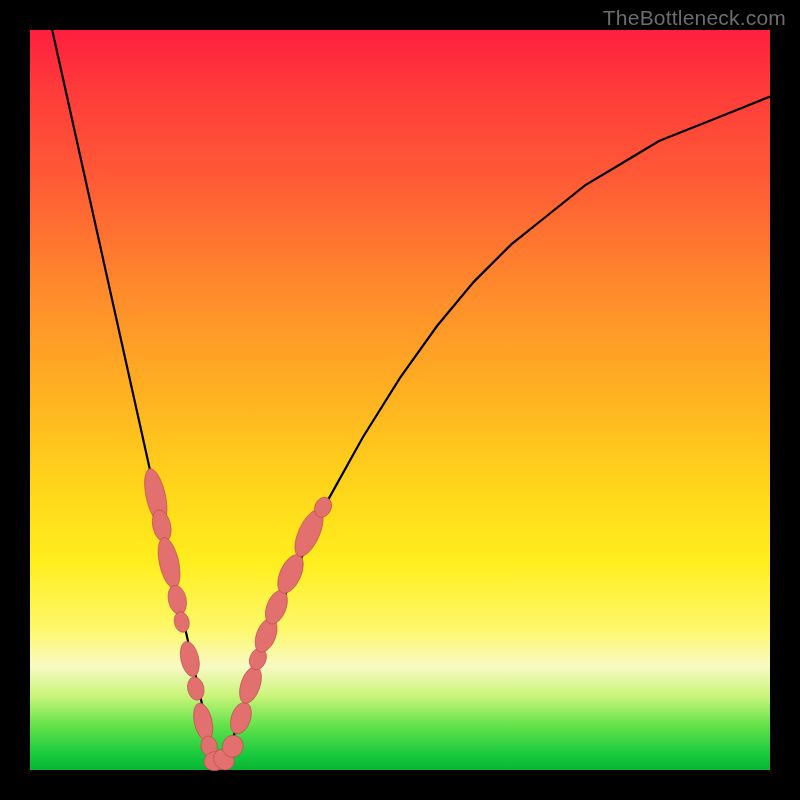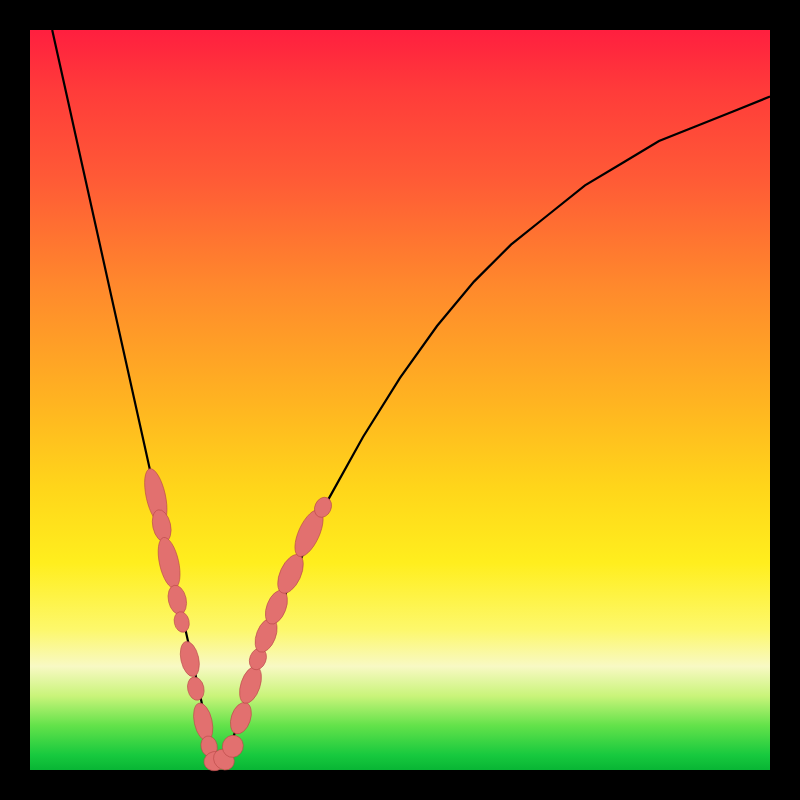--- a/index.html
+++ b/index.html
@@ -92,13 +92,14 @@
           <ellipse class="bead" cx="220.5" cy="654.9" rx="9.6" ry="19.2" transform="rotate(18.4 220.5 654.9)"></ellipse>
           <ellipse class="bead" cx="227.9" cy="629.0" rx="8.1" ry="11.1" transform="rotate(21.0 227.9 629.0)"></ellipse>
           <ellipse class="bead" cx="236.1" cy="605.3" rx="9.6" ry="17.8" transform="rotate(21.0 236.1 605.3)"></ellipse>
           <ellipse class="bead" cx="246.4" cy="577.2" rx="9.6" ry="17.8" transform="rotate(21.0 246.4 577.2)"></ellipse>
           <ellipse class="bead" cx="260.5" cy="543.9" rx="10.4" ry="20.7" transform="rotate(24.4 260.5 543.9)"></ellipse>
           <ellipse class="bead" cx="279.0" cy="503.2" rx="10.4" ry="25.2" transform="rotate(24.4 279.0 503.2)"></ellipse>
           <ellipse class="bead" cx="293.0" cy="477.3" rx="8.1" ry="10.4" transform="rotate(24.4 293.0 477.3)"></ellipse>
         </g>
     </svg>
   </div>
+  <div class="watermark">TheBottleneck.com</div>
 </div>
 
 </body></html>

